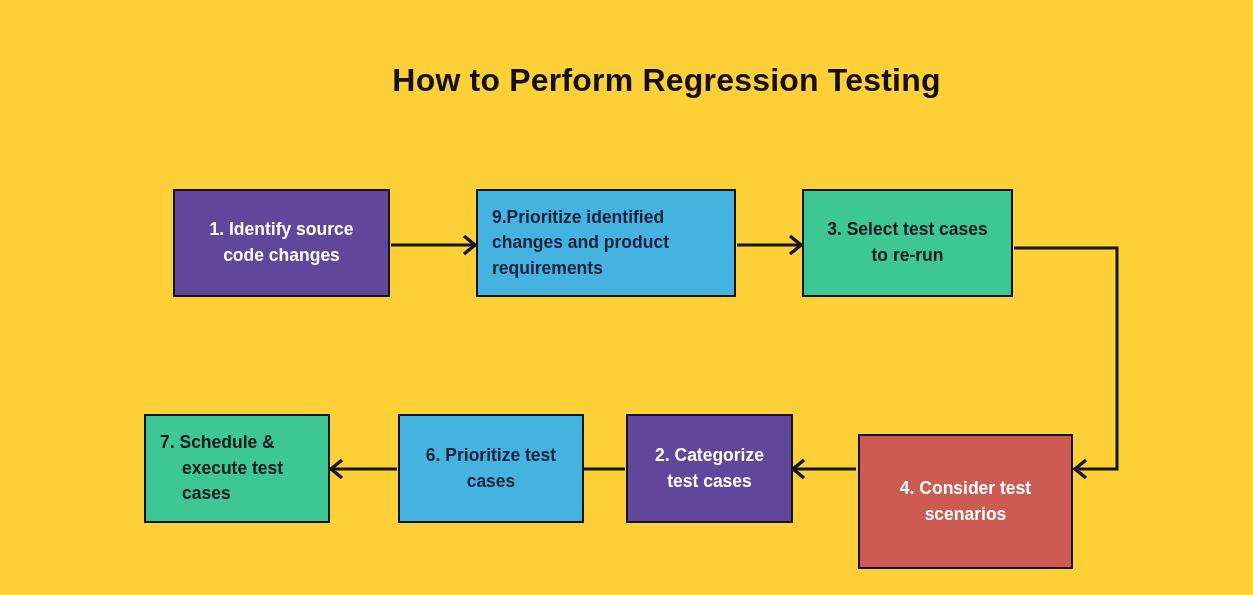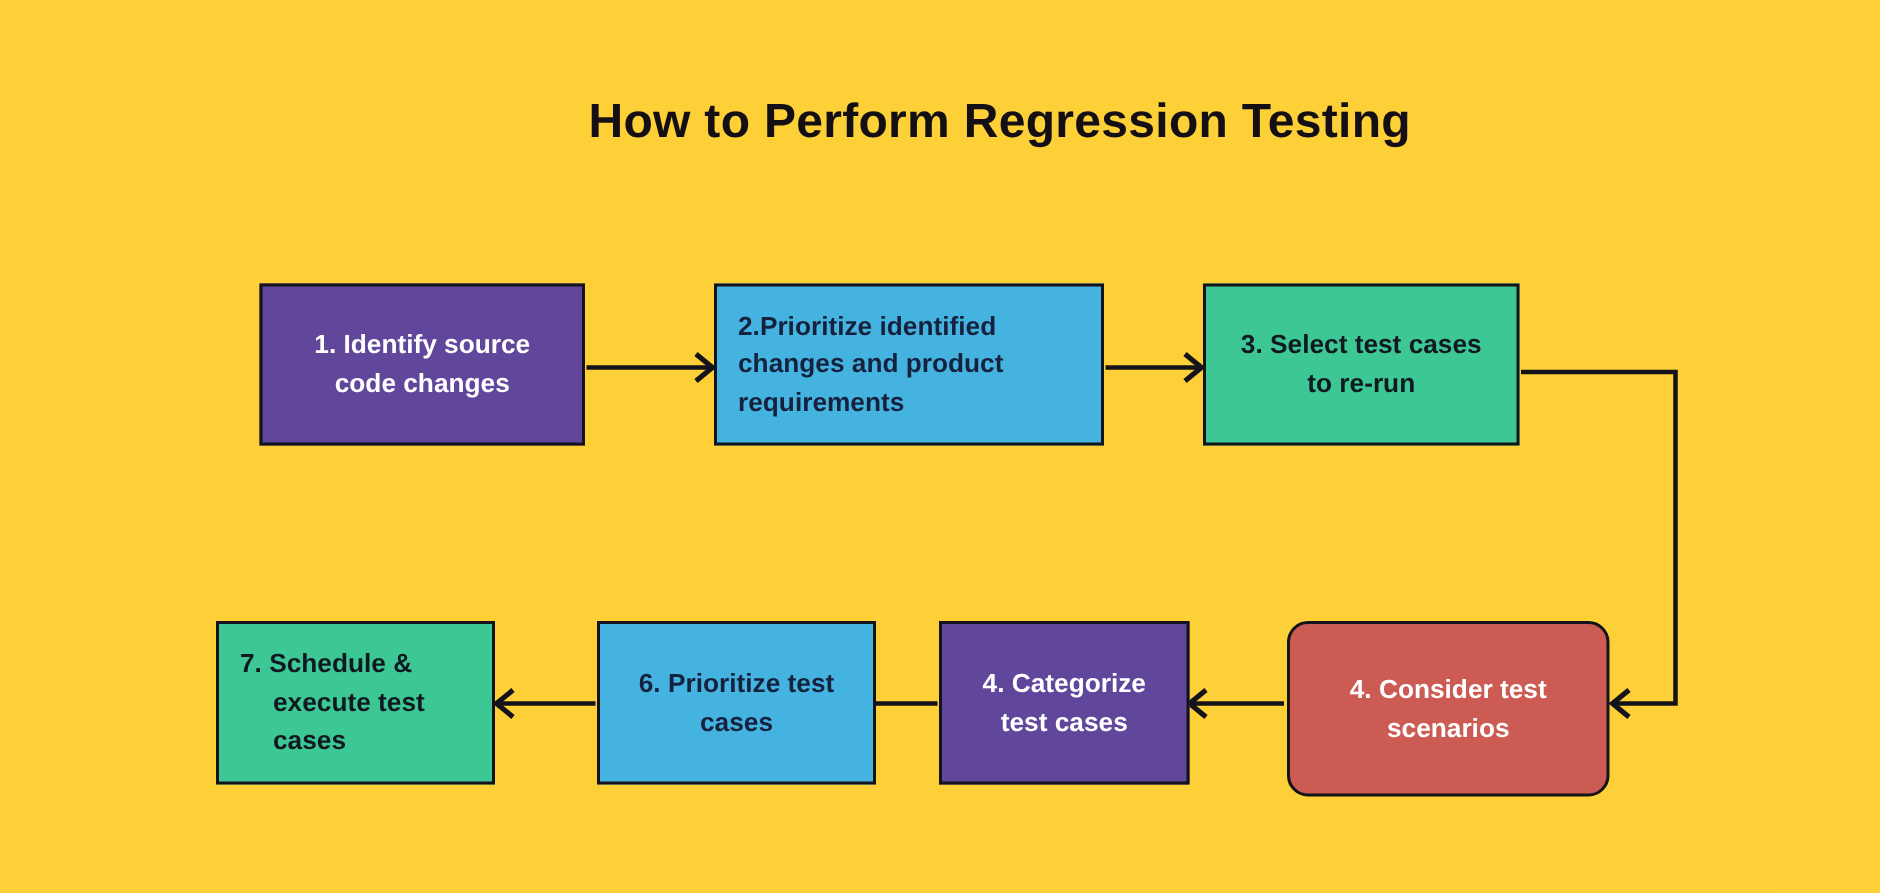--- a/index.html
+++ b/index.html
@@ -122,33 +122,33 @@
       <line x1="397" y1="469" x2="332" y2="469"></line>
       <polyline class="head" points="342,460 331,469 342,478"></polyline>
     </g>
   </svg>
 
   <div class="node c-purple center" style="left:173px; top:189px; width:217px; height:108px;">
     <span class="label">1. Identify source code changes</span>
   </div>
 
   <div class="node c-blue lead" style="left:476px; top:189px; width:260px; height:108px;">
-    <span class="label">2.Prioritize identified changes and product requirements</span>
+    <span class="label">9.Prioritize identified changes and product requirements</span>
   </div>
 
   <div class="node c-green center" style="left:802px; top:189px; width:211px; height:108px;">
     <span class="label">3. Select test cases to re-run</span>
   </div>
 
-  <div class="node c-red center" style="left:858px; top:414px; width:215px; height:117px;border-radius:14px;">
+  <div class="node c-red center" style="left:858px; top:434px; width:215px; height:135px;">
     <span class="label">4. Consider test scenarios</span>
   </div>
 
   <div class="node c-purple center" style="left:626px; top:414px; width:167px; height:109px;">
-    <span class="label">4. Categorize test cases</span>
+    <span class="label">2. Categorize test cases</span>
   </div>
 
   <div class="node c-blue center" style="left:398px; top:414px; width:186px; height:109px;">
     <span class="label">6. Prioritize test cases</span>
   </div>
 
   <div class="node c-green lead indent" style="left:144px; top:414px; width:186px; height:109px;">
     <span class="label">7. Schedule &amp; execute test cases</span>
   </div>
 

